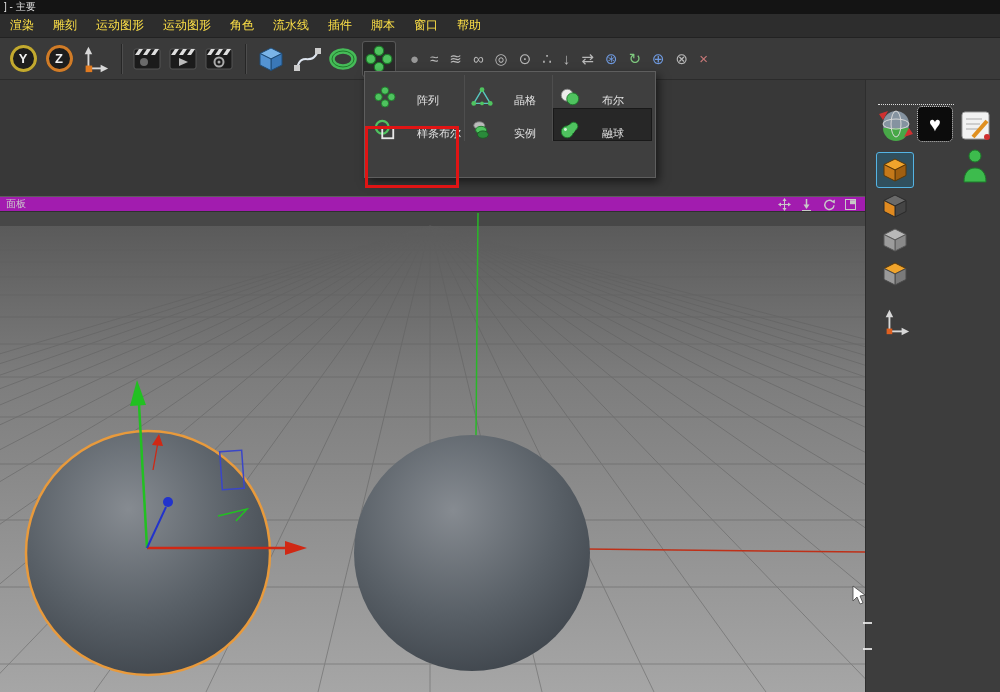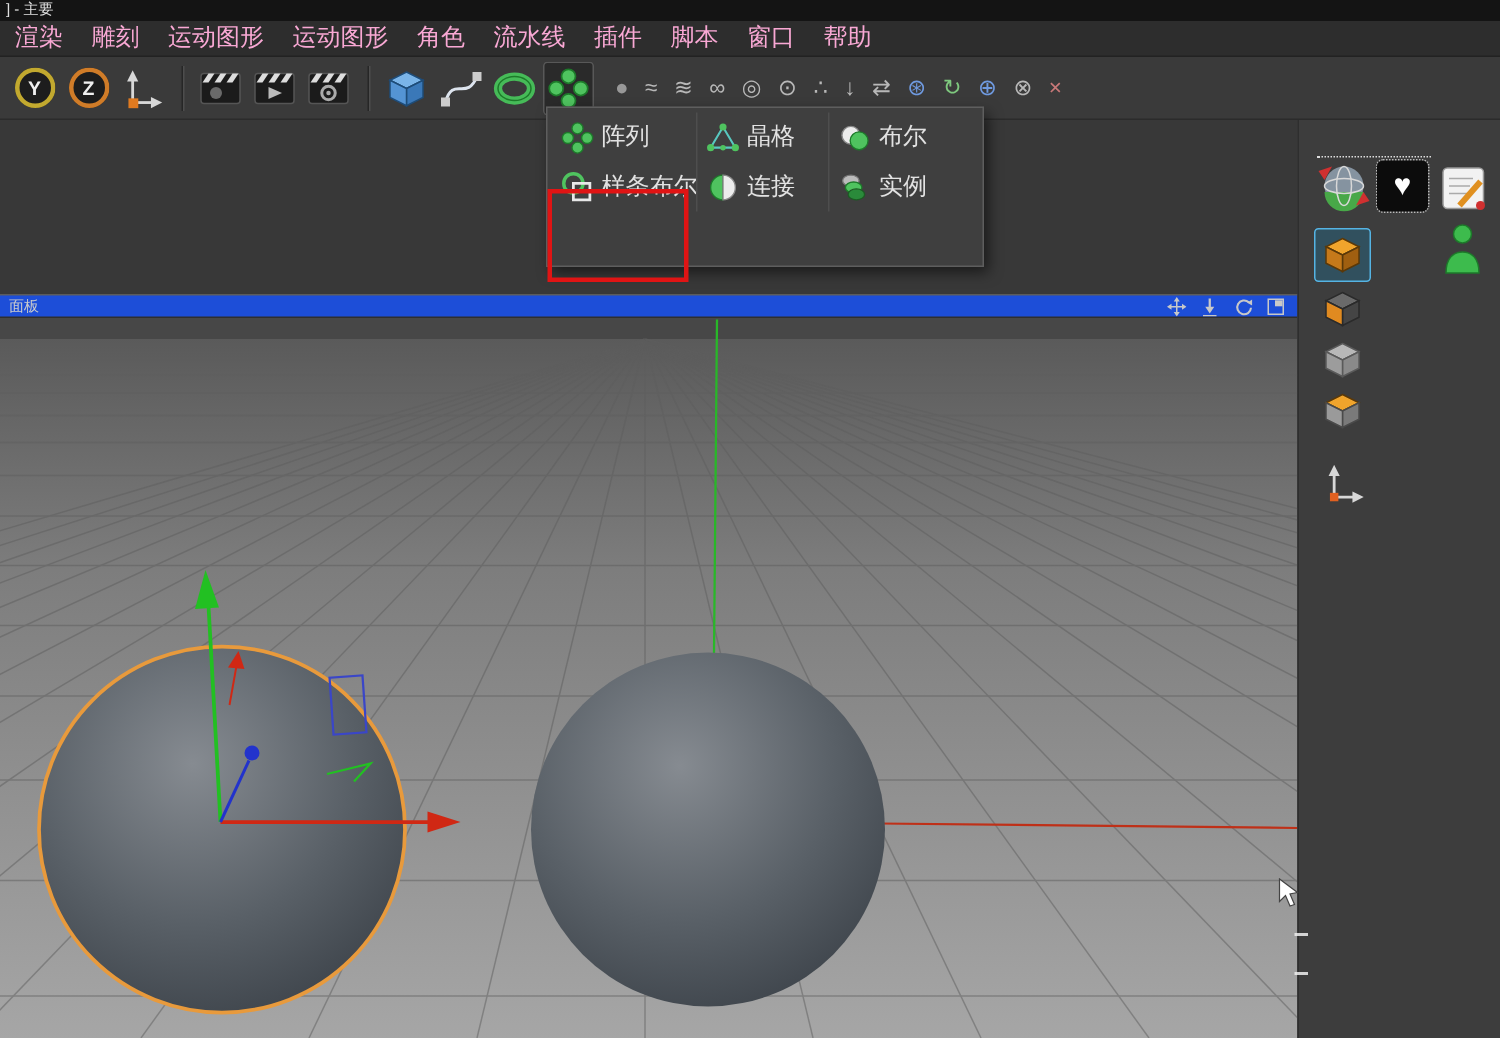--- a/index.html
+++ b/index.html
@@ -7,41 +7,41 @@
               font-family:"Liberation Sans","DejaVu Sans",sans-serif; }
   .app { position:relative; width:992px; height:692px; background:#383838; }
 
   
   .titlebar { position:absolute; left:0; top:0; width:1000px; height:14px;
               background:#141414; color:#e0e0e0; font-size:10px; line-height:14px; padding-left:4px; }
 
   
   .menubar { position:absolute; left:0; top:14px; width:1000px; height:24px; background:#2d2d2d;
              border-bottom:1px solid #222; display:flex; align-items:center; gap:19px; padding-left:10px; }
-  .menu-item { color:#f9a8d4; font-size:16px; white-space:nowrap; cursor:default; }
+  .menu-item { color:#fde047; font-size:12px; white-space:nowrap; cursor:default; }
 
   
   .toolbar { position:absolute; left:0; top:38px; width:1000px; height:42px; background:#3a3a3a;
              border-bottom:1px solid #2b2b2b; display:flex; align-items:center; padding-left:6px; }
   .tbtn { width:34px; height:36px; display:flex; align-items:center; justify-content:center;
           margin-right:2px; border-radius:3px; flex:0 0 auto; }
   .tbtn.active { background:#2a2a2a; box-shadow:inset 0 0 0 1px #585858; }
   .circle-btn { width:27px; height:27px; border-radius:50%; background:#1d1d1d; color:#f0f0f0;
                 font-weight:bold; font-size:13px; display:flex; align-items:center; justify-content:center; }
   .ring-y { box-shadow:0 0 0 3px #c2a92f inset; }
   .ring-z { box-shadow:0 0 0 3px #d07c28 inset; }
   .sep { width:2px; height:30px; border-left:1px solid #262626; border-right:1px solid #4d4d4d; margin:0 7px; flex:0 0 auto;}
   .small-icons { display:flex; align-items:center; gap:11px; margin-left:12px; font-size:15px; }
   .small-icons span { cursor:default; line-height:1; }
 
   
   .midband { position:absolute; left:0; top:80px; width:1000px; height:116px; background:#383838; }
 
   
-  .vp-header { position:absolute; left:0; top:196px; width:865px; height:16px; background:#1d4ed8;
+  .vp-header { position:absolute; left:0; top:196px; width:865px; height:16px; background:#a21caf;
                border-top:1px solid #5c5c5c; border-bottom:1px solid #2f2f2f;
                display:flex; align-items:center; }
   .vp-title { color:#cccccc; font-size:10px; padding-left:6px; flex:1; }
   .vp-icons { display:flex; gap:9px; padding-right:8px; align-items:center; }
   .vp-icons svg { display:block; }
 
   
   svg.viewport { position:absolute; left:0; top:212px; width:865px; height:480px; display:block; }
   #grid-lines line { stroke:#5e5e5e; stroke-width:1; }
 
@@ -50,22 +50,22 @@
                  background:#3d3d3d; border-left:1px solid #2e2e2e; }
   .icon-btn { position:absolute; display:flex; align-items:center; justify-content:center; border-radius:3px; }
   .icon-btn.selected { border:1px solid #55b4e4; background:#31505e; }
   .heart-tile { background:#0c0c0c; border-radius:4px; color:#ffffff; font-size:20px; outline:1px dotted #bbbbbb; }
   .dotted-top { position:absolute; left:12px; top:24px; width:76px; border-top:1px dotted #dddddd; }
 
   
   .dropdown { position:absolute; left:364px; top:71px; z-index:40; background:#3f3f3f;
               border:1px solid #5e5e5e; box-shadow:3px 4px 9px rgba(0,0,0,.55);
               display:grid; grid-template-columns:96px 88px 100px; padding:3px; }
-  .dd-item { height:33px; display:flex; align-items:center; gap:5px; padding-left:6px;
-             color:#e2e2e2; font-size:16px; cursor:default; white-space:nowrap; }
+  .dd-item { height:33px; display:flex; align-items:flex-end; gap:21px; padding-left:6px;
+             color:#e2e2e2; font-size:11px; cursor:default; white-space:nowrap; }
   .dd-item:nth-child(3n+2), .dd-item:nth-child(3n) { border-left:1px solid #4e4e4e; }
   .dd-item.highlighted { background:#272727; box-shadow:inset 0 0 0 1px #191919; }
   .dd-item svg { flex:0 0 auto; }
 
   
   .red-box { position:absolute; left:365px; top:126px; width:94px; height:62px;
              border:3px solid #e01414; z-index:60; pointer-events:none; }
 
   
   .cursor { position:absolute; left:852px; top:585px; z-index:70; }
@@ -413,34 +413,36 @@
 
     <div class="dd-item">
       <svg width="22" height="22" viewBox="0 0 24 24">
         <circle cx="9" cy="9" r="7" fill="none" stroke="#4fc35f" stroke-width="2.5"></circle>
         <rect x="9" y="9" width="12" height="12" fill="none" stroke="#e8e8e8" stroke-width="2"></rect>
       </svg>
       <span>样条布尔</span>
     </div>
     <div class="dd-item">
       <svg width="22" height="22" viewBox="0 0 24 24">
-        <path d="M12 3 a9 9 0 0 0 0 18 Z" fill="#4fc35f" stroke="#1d7a2a"></path>
-        <path d="M12 3 a9 9 0 0 1 0 18 Z" fill="#ececec" stroke="#888888"></path>
-      </svg>
-      <span>连接</span>
-    </div>
-    <div class="dd-item">
-      <svg width="22" height="22" viewBox="0 0 24 24">
         <ellipse cx="9" cy="7" rx="6" ry="4" fill="#bbbbbb" stroke="#777777"></ellipse>
         <ellipse cx="11" cy="12" rx="6" ry="4" fill="#4fc35f" stroke="#1d7a2a"></ellipse>
         <ellipse cx="13" cy="17" rx="6" ry="4" fill="#2a8a3a" stroke="#1d5a24"></ellipse>
       </svg>
       <span>实例</span>
     </div>
 
+    <div class="dd-item highlighted">
+      <svg width="22" height="22" viewBox="0 0 24 24">
+        <circle cx="9" cy="14" r="6.5" fill="#4fc35f" stroke="#1d7a2a"></circle>
+        <circle cx="16" cy="8" r="4.5" fill="#4fc35f" stroke="#1d7a2a"></circle>
+        <circle cx="13" cy="11" r="5" fill="#4fc35f"></circle>
+        <circle cx="7" cy="11.5" r="1.6" fill="#d6f5dc"></circle>
+      </svg>
+      <span>融球</span>
+    </div>
     <div class="dd-item"></div>
   </div>
 
   <div class="red-box"></div>
 
   <svg class="cursor" width="16" height="20" viewBox="0 0 16 20">
     <polygon points="1,1 1,16 5,12 8,19 11,18 8,11 13,10" fill="#ffffff" stroke="#444444" stroke-width="0.8"></polygon>
   </svg>
   <div class="dash" style="left:863px; top:622px;"></div>
   <div class="dash" style="left:863px; top:648px;"></div>

